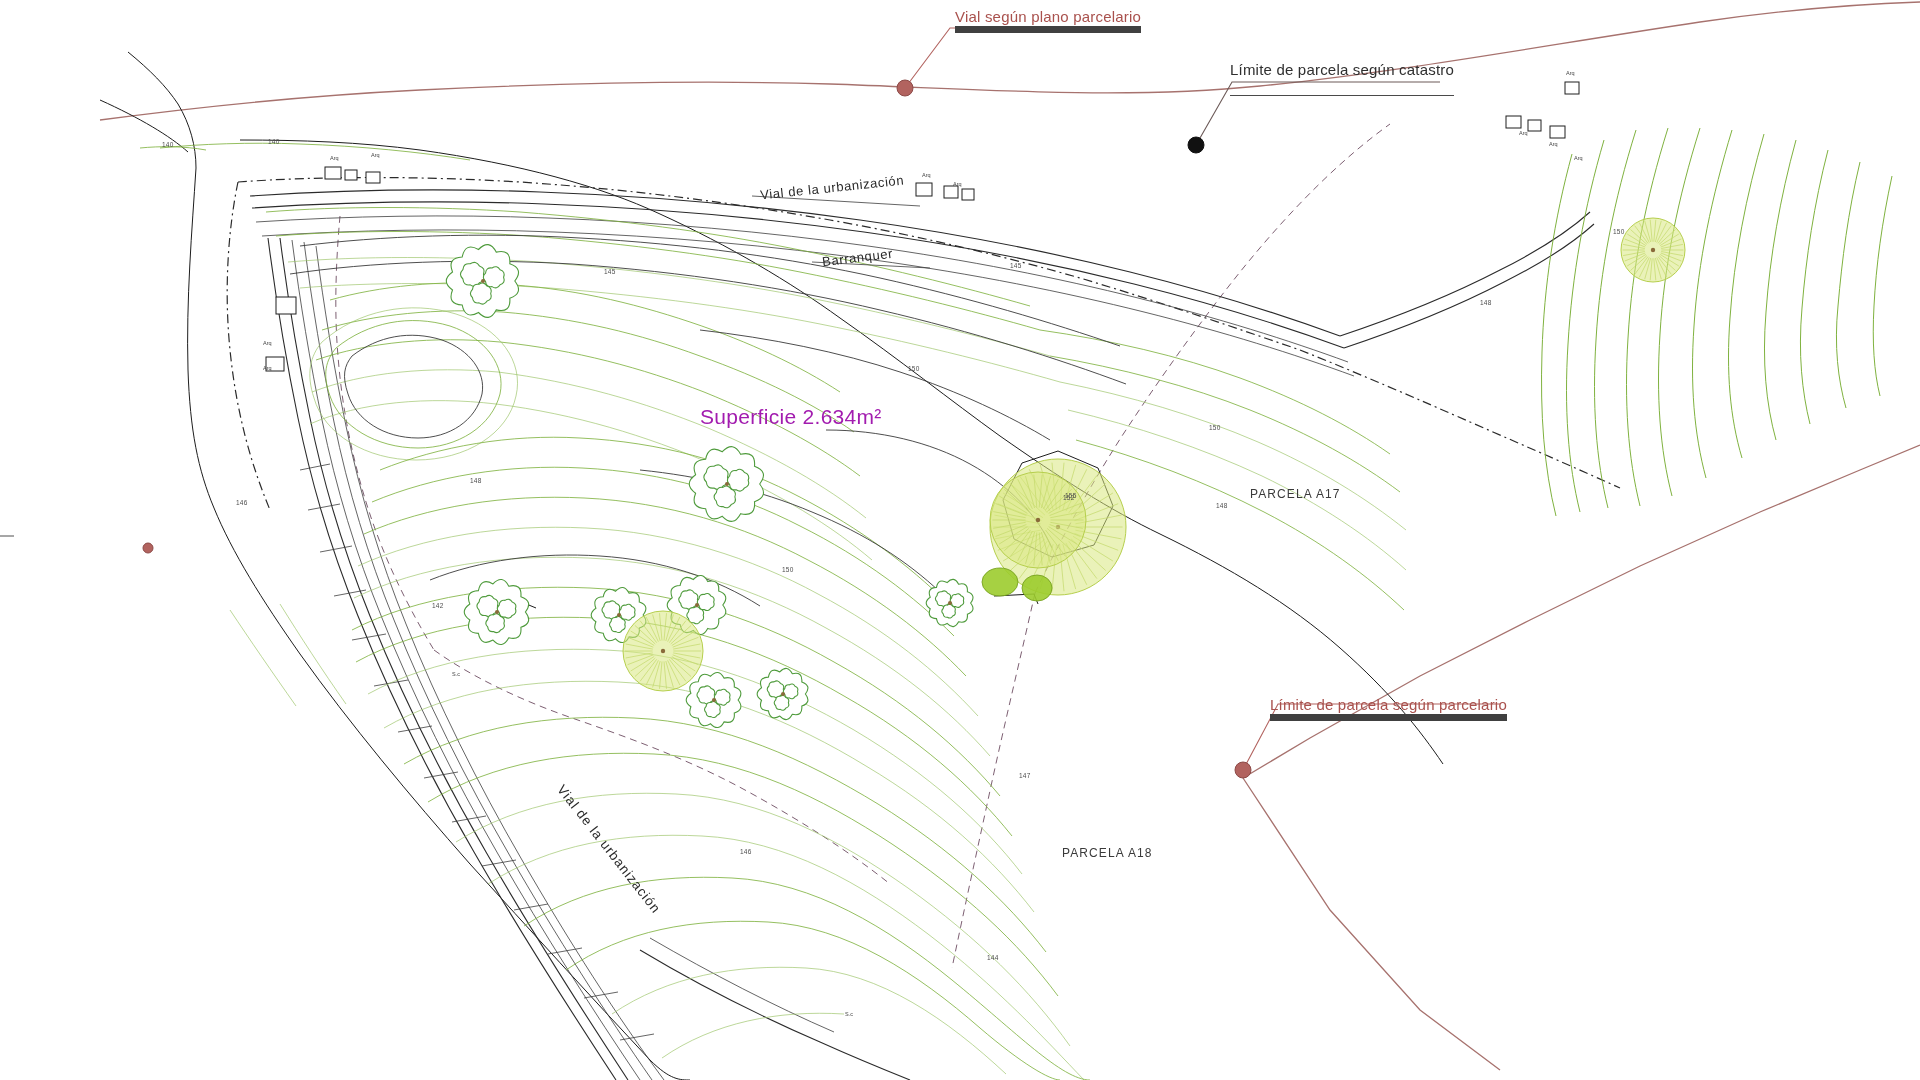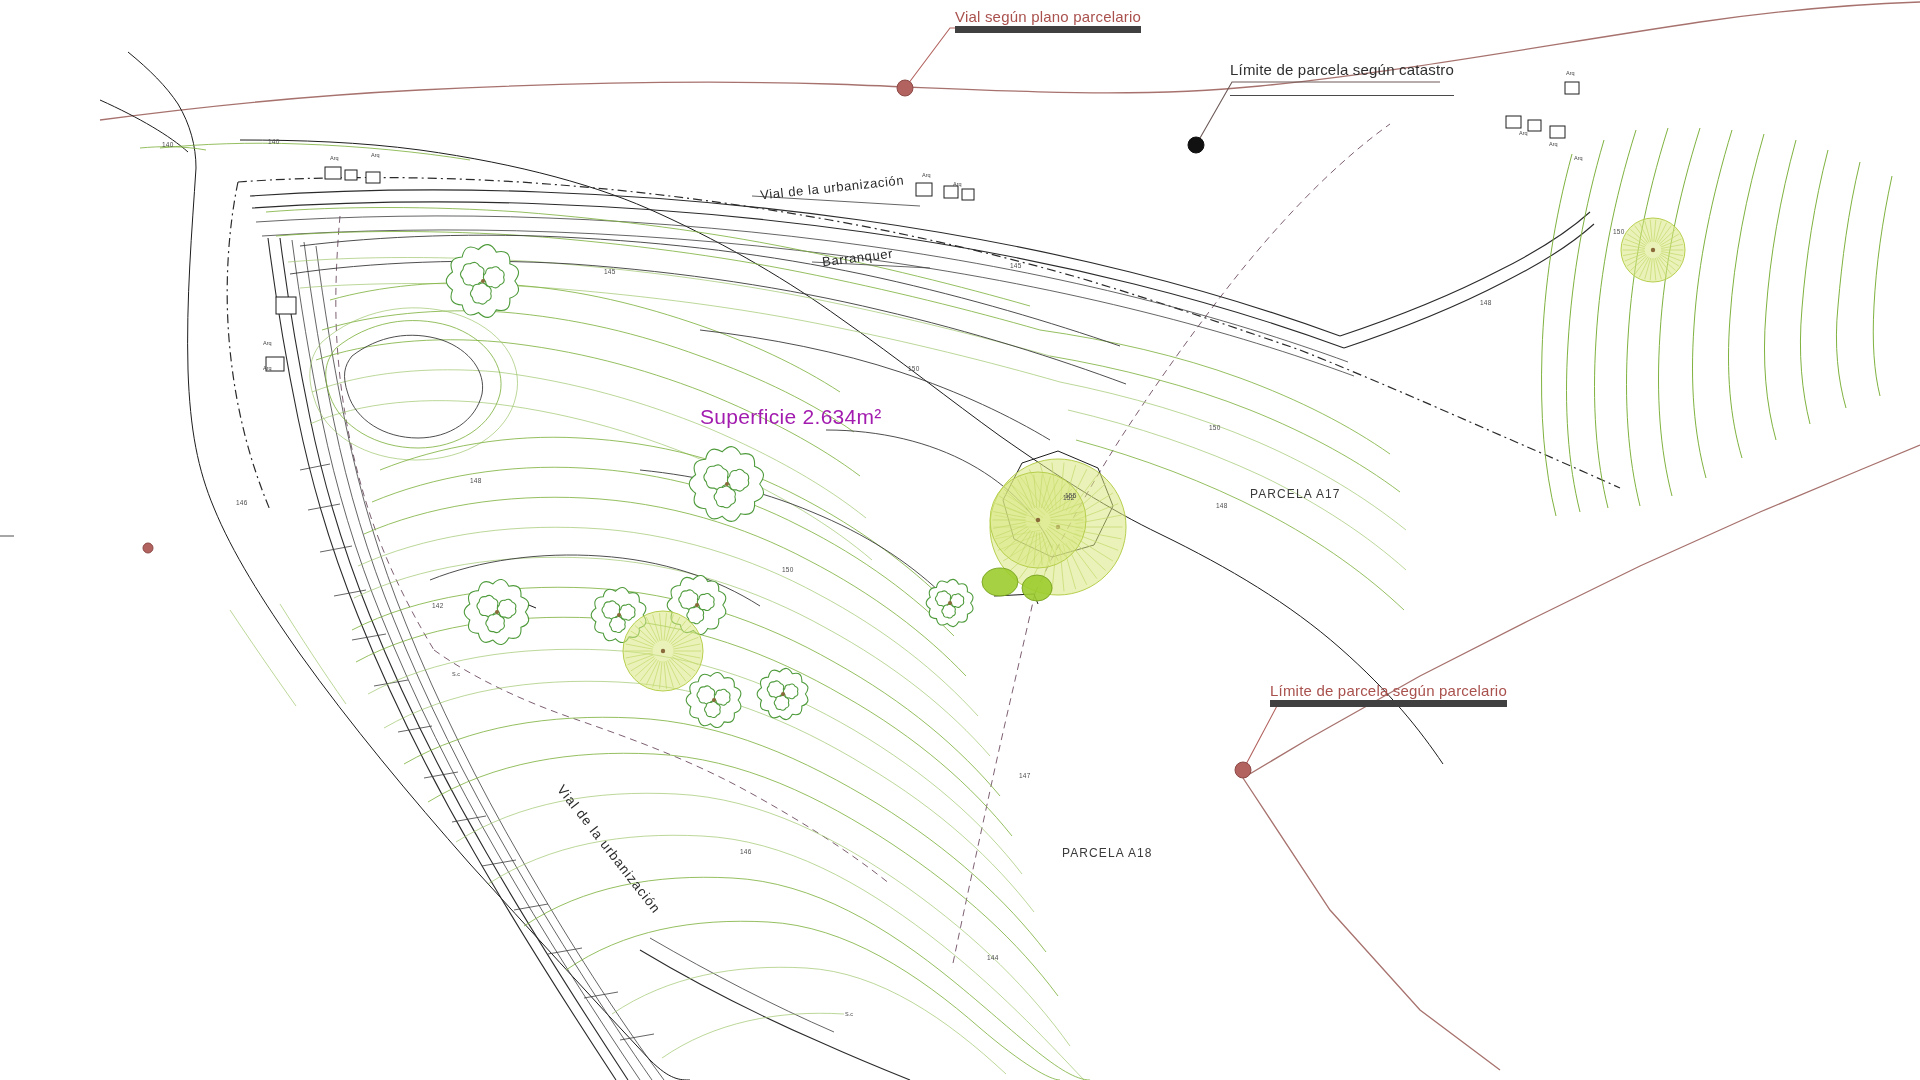--- a/index.html
+++ b/index.html
@@ -501,21 +501,21 @@
         <path class="road-thin" d="M 752,196 L 920,206"></path>
         <path class="road-thin" d="M 812,262 L 930,268"></path>
       </g>
 
     </g>
   </svg>
 
   <div id="text-layer">
       <div class="lbl lbl-callout-red" style="left: 955px; top: 8px;">Vial según plano parcelario</div>
       <div class="lbl lbl-callout-dark" style="left: 1230px; top: 61px;">Límite de parcela según catastro</div>
-      <div class="lbl lbl-callout-red" style="left: 1270px; top: 682px;">Límite de parcela según parcelario</div>
+      <div class="lbl lbl-callout-red" style="left: 1270px; top: 696px;">Límite de parcela según parcelario</div>
       <div class="lbl lbl-surface" style="left: 700px; top: 405px;">Superficie 2.634m²</div>
       <div class="lbl lbl-parcel" style="left: 1250px; top: 487px;">PARCELA A17</div>
       <div class="lbl lbl-parcel" style="left: 1062px; top: 833px; margin-top: 13px;">PARCELA A18</div>
       <div class="lbl lbl-road" style="left: 760px; top: 180px; transform: rotate(-6deg);">Vial de la urbanización</div>
       <div class="lbl lbl-road" style="left: 822px; top: 250px; transform: rotate(-7deg);">Barranquer</div>
       <div class="lbl lbl-road-rot" style="left: 566px; top: 782px; transform: rotate(52deg);">Vial  de  la   urbanización</div>
       <div class="lbl lbl-tiny" style="left: 162px; top: 141px;">140</div>
       <div class="lbl lbl-tiny" style="left: 268px; top: 138px;">140</div>
       <div class="lbl lbl-tiny" style="left: 604px; top: 268px;">145</div>
       <div class="lbl lbl-tiny" style="left: 1010px; top: 262px;">145</div>

